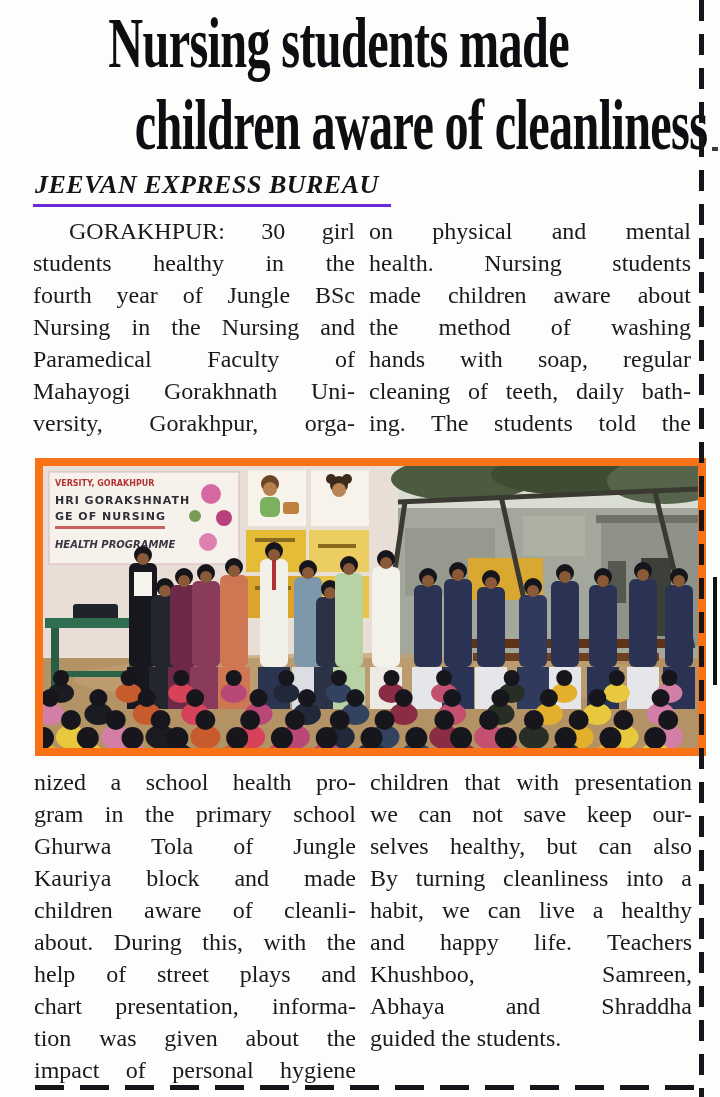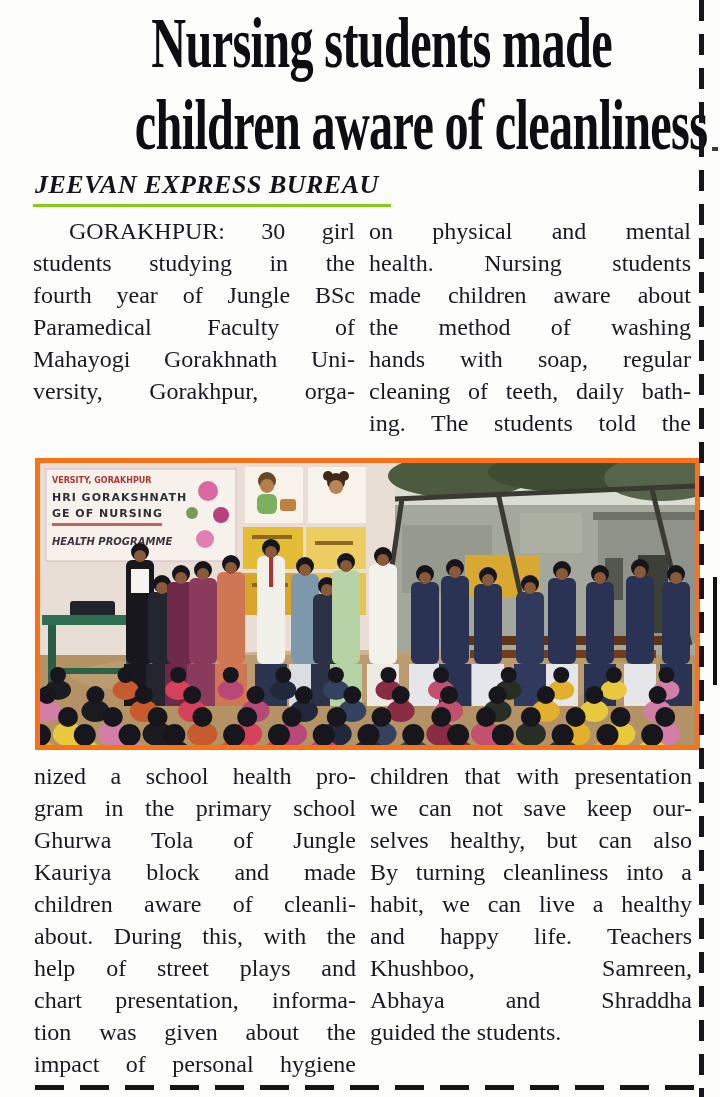--- a/index.html
+++ b/index.html
@@ -1,37 +1,37 @@
 <!DOCTYPE html>
 <html><head>
 <meta charset="utf-8">
 <style>
   html,body{margin:0;padding:0;background:#ffffff;}
   .page{position:relative;width:720px;height:1097px;background:#fdfdfc;overflow:hidden;
         font-family:"Liberation Serif",serif;color:#1a1a20;}
   
   .headline{padding-top:2px;}
-  .hl-row{height:82px;line-height:82px;text-align:right;white-space:nowrap;}
+  .hl-row{height:82px;line-height:82px;text-align:left;white-space:nowrap;}
   .hl-row span{display:inline-block;transform:scaleX(0.68);transform-origin:50% 50%;
                font-size:71px;font-weight:700;letter-spacing:-1px;color:#0d0d12;}
   
   .byline{display:inline-block;margin:4px 0 0 33px;font-style:italic;font-weight:700;
           font-size:26px;letter-spacing:0.5px;color:#14141a;
-          border-bottom:3px solid #84cc16;padding:0 12px 4px 2px;}
+          border-bottom:3px solid #6d28d9;padding:0 12px 4px 2px;}
   
   .cols{display:flex;gap:14px;padding:0 27px 0 33px;}
   .cols.top{margin-top:8px;}
   .cols.bottom{margin-top:10px;justify-content:center;}
   .col{width:322px;}
   .line{height:32px;line-height:32px;font-size:24px;color:#191920;
         text-align:justify;text-align-last:justify;overflow:hidden;}
   .line.indent{padding-left:36px;}
   .line.noj{text-align-last:left;}
   
-  .photo{margin:19px 0 0 35px;width:655px;height:282px;border:5px solid #f97316;
+  .photo{margin:19px 0 0 35px;width:655px;height:282px;border:8px solid #f97316;
          background:#86efac;}
   .photo svg{display:block;width:655px;height:282px;}
   .bt{font-family:"DejaVu Sans",sans-serif;}
   
   .right-dashes{position:absolute;left:699px;top:0;width:5px;height:1097px;
     background:repeating-linear-gradient(180deg,#15151a 0 21px,transparent 21px 34px);}
   .bottom-dashes{position:absolute;left:35px;top:1085px;width:668px;height:5px;
     background:repeating-linear-gradient(90deg,#15151a 0 29px,transparent 29px 45px);}
   .right-solid{position:absolute;left:713px;top:577px;width:4px;height:108px;background:#111;}
   .edge-frag{position:absolute;left:712px;top:147px;width:6px;height:4px;background:#3a3a3a;}
@@ -44,22 +44,23 @@
   <div class="headline">
     <div class="hl-row"><span>Nursing students made</span></div>
     <div class="hl-row"><span>children aware of cleanliness</span></div>
   </div>
 
   <div><span class="byline">JEEVAN EXPRESS BUREAU</span></div>
 
   <div class="cols top">
     <div class="col">
         <div class="line indent">GORAKHPUR: 30 girl</div>
-        <div class="line">students studying in the</div>
+        <div class="line">students healthy in the</div>
         <div class="line">fourth year of Jungle BSc</div>
+        <div class="line">Nursing in the Nursing and</div>
         <div class="line">Paramedical Faculty of</div>
         <div class="line">Mahayogi Gorakhnath Uni-</div>
         <div class="line">versity, Gorakhpur, orga-</div>
       </div>
     <div class="col">
         <div class="line">on physical and mental</div>
         <div class="line">health. Nursing students</div>
         <div class="line">made children aware about</div>
         <div class="line">the method of washing</div>
         <div class="line">hands with soap, regular</div>

